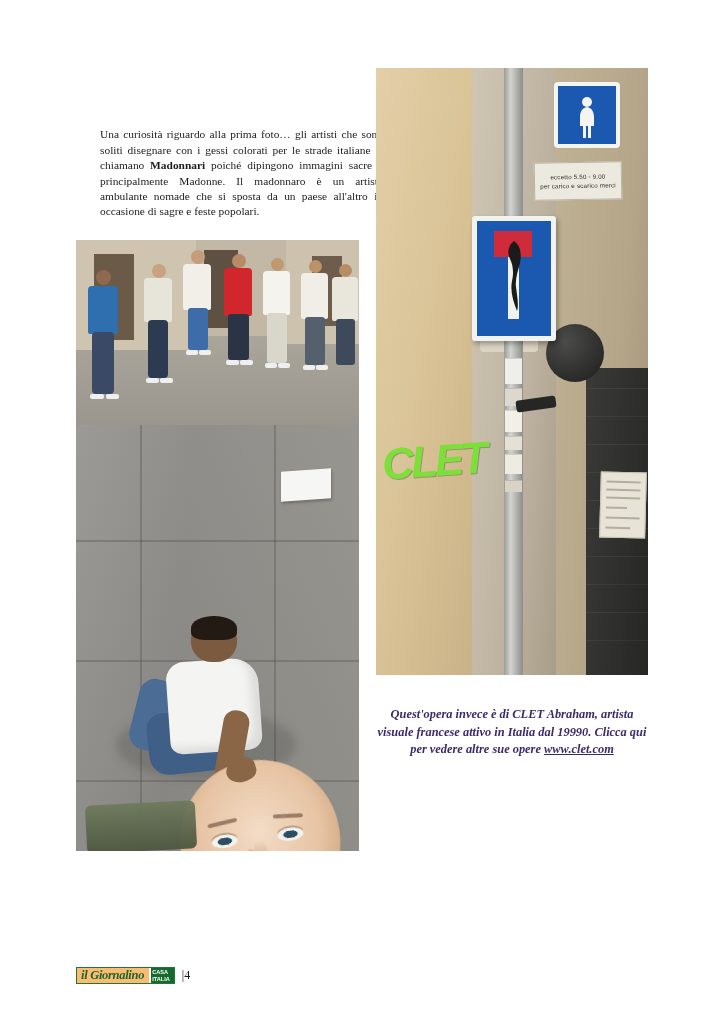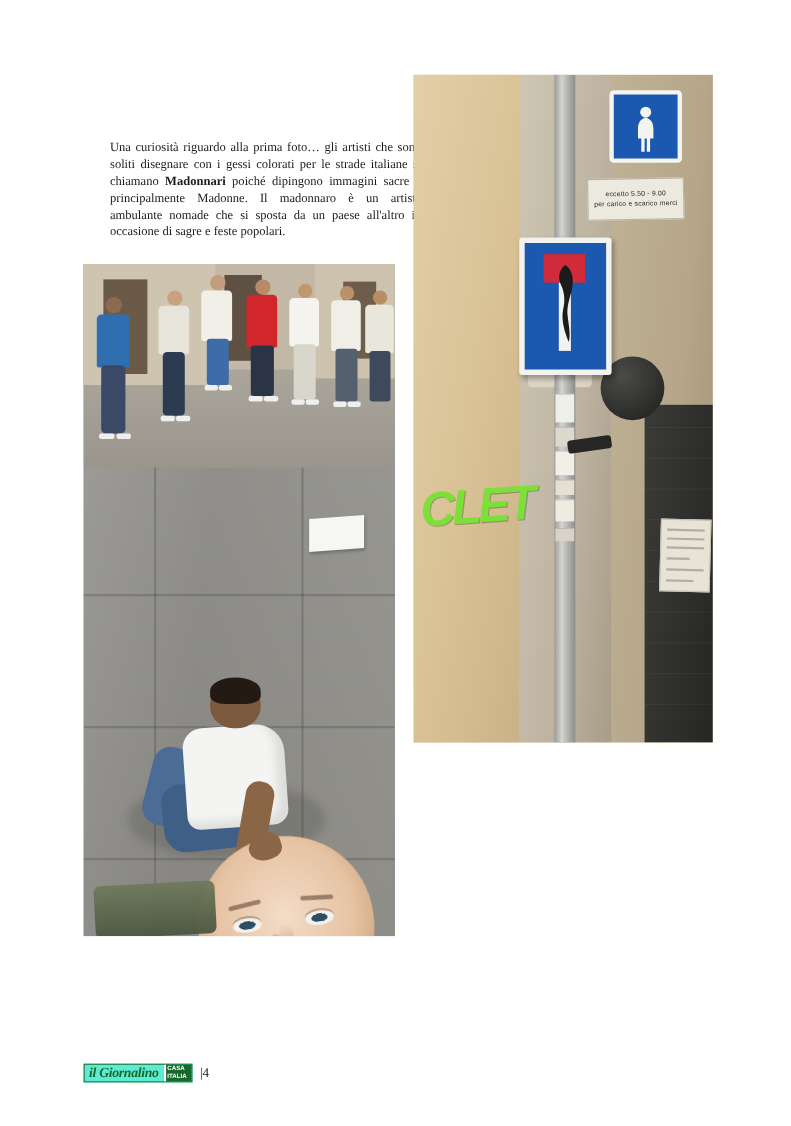--- a/index.html
+++ b/index.html
@@ -379,21 +379,21 @@
     bottom: 40px;
     display: flex;
     align-items: center;
     gap: 7px;
   }
   .logo {
     display: flex;
     align-items: stretch;
     height: 17px;
     border: 1px solid #1d7a34;
-    background: #5eead4;
+    background: #fdba74;
   }
   .logo-left {
     display: flex;
     align-items: center;
     padding: 0 5px 0 4px;
     font-family: "Liberation Serif", serif;
     font-style: italic;
     font-weight: bold;
     font-size: 12.5px;
     color: #16692c;
@@ -580,20 +580,23 @@
     <div class="poster">
       <div class="line" style="top:8px"></div>
       <div class="line" style="top:16px"></div>
       <div class="line" style="top:24px"></div>
       <div class="line" style="top:34px;right:18px"></div>
       <div class="line" style="top:44px"></div>
       <div class="line" style="top:54px;right:14px"></div>
     </div>
   </div>
 
+  <div class="caption">
+    <span>Quest'opera invece è di CLET Abraham, artista visuale francese attivo in Italia dal 19990. Clicca qui per vedere altre sue opere </span><a href="#">www.clet.com</a>
+  </div>
 
   <div class="footer">
     <div class="logo">
       <div class="logo-left">il Giornalino</div>
       <div class="logo-right">
         <span class="flagbar"></span>
         <span>CASA</span>
         <span>ITALIA</span>
       </div>
     </div>

